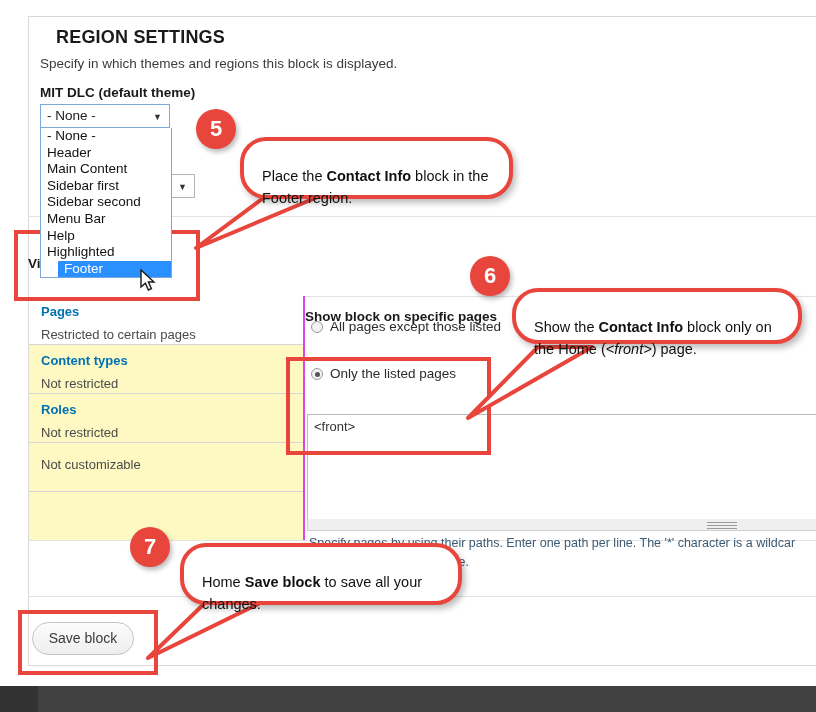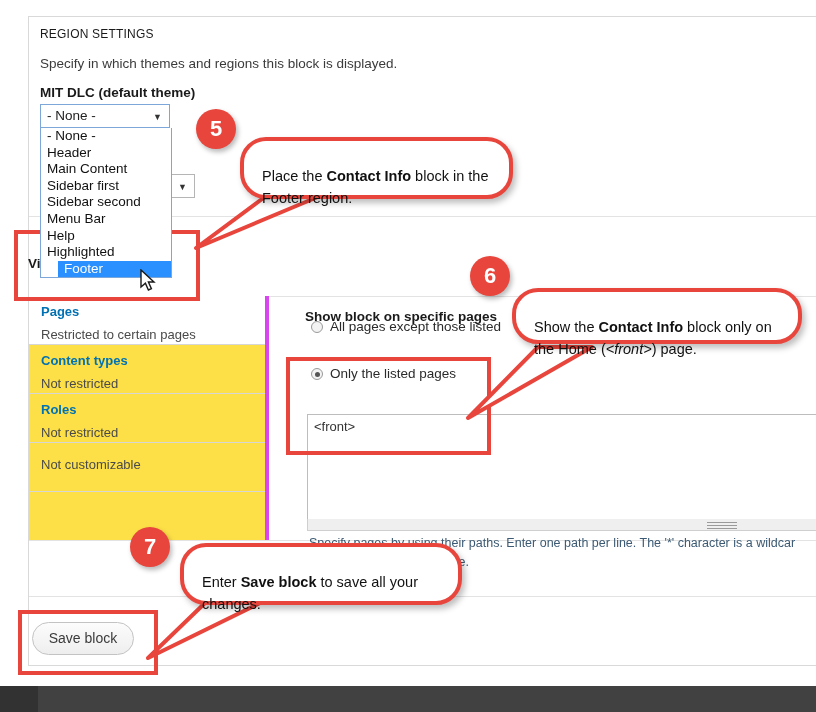--- a/index.html
+++ b/index.html
@@ -14,22 +14,22 @@
   #page{position:absolute;left:0;top:0;width:816px;height:686px;background:#fff;}
 
   .panel{
     position:absolute;left:28px;top:16px;width:820px;height:650px;
     background:#fff;border:1px solid #d9d9d9;border-right:none;
     box-sizing:border-box;
   }
 
   
   .sec-title{
-    position:absolute;left:40px;top:27px;
-    font-size:12px;font-weight:normal;color:#1a1a1a;letter-spacing:.2px;
+    position:absolute;left:56px;top:27px;
+    font-size:18px;font-weight:bold;color:#1a1a1a;letter-spacing:.2px;
   }
   .sec-desc{
     position:absolute;left:40px;top:56px;
     font-size:13.5px;color:#3b3b3b;
   }
 
   
   .theme-label{
     position:absolute;left:40px;top:85px;
     font-size:13.5px;font-weight:bold;color:#1a1a1a;
@@ -77,22 +77,22 @@
 
   
   .vis-label{
     position:absolute;left:28px;top:256px;
     font-size:13.5px;font-weight:bold;color:#1a1a1a;
     white-space:nowrap;overflow:hidden;width:30px;
   }
 
   
   .vtabs{
-    position:absolute;left:29px;top:296px;width:240px;height:244px;
-    background:#fde047;border-right:4px solid #d946ef;box-sizing:border-box;
+    position:absolute;left:29px;top:296px;width:276px;height:244px;
+    background:#fef9c3;border-right:2px solid #d946ef;box-sizing:border-box;
   }
   .vtab{
     height:49px;box-sizing:border-box;padding:7px 0 0 12px;
     border-bottom:1px solid #d6d6d6;
   }
   .vtab.active{background:#fff;border-bottom:1px solid #d6d6d6;}
   .vtab .t{font-size:13px;font-weight:bold;color:#0071b3;line-height:17px;}
   .vtab .s{font-size:13px;color:#4a4a4a;line-height:18px;margin-top:6px;}
   .vtab-filler{height:98px;}
 
@@ -290,20 +290,20 @@
 
   <div class="callout" id="callout-5">
     <span>Place the </span><b>Contact Info</b><span> block in the Footer region.</span>
   </div>
 
   <div class="callout" id="callout-6">
     <span>Show the </span><b>Contact Info</b><span> block only on the Home (</span><i>&lt;front&gt;</i><span>) page.</span>
   </div>
 
   <div class="callout" id="callout-7">
-    <span>Enter </span><b>Save block</b><span> to save all your changes.</span>
+    <span>Home </span><b>Save block</b><span> to save all your changes.</span>
   </div>
 
 </div>
 
 <div class="footbar">
   <div class="dark"></div>
 </div>
 
 </body></html>

